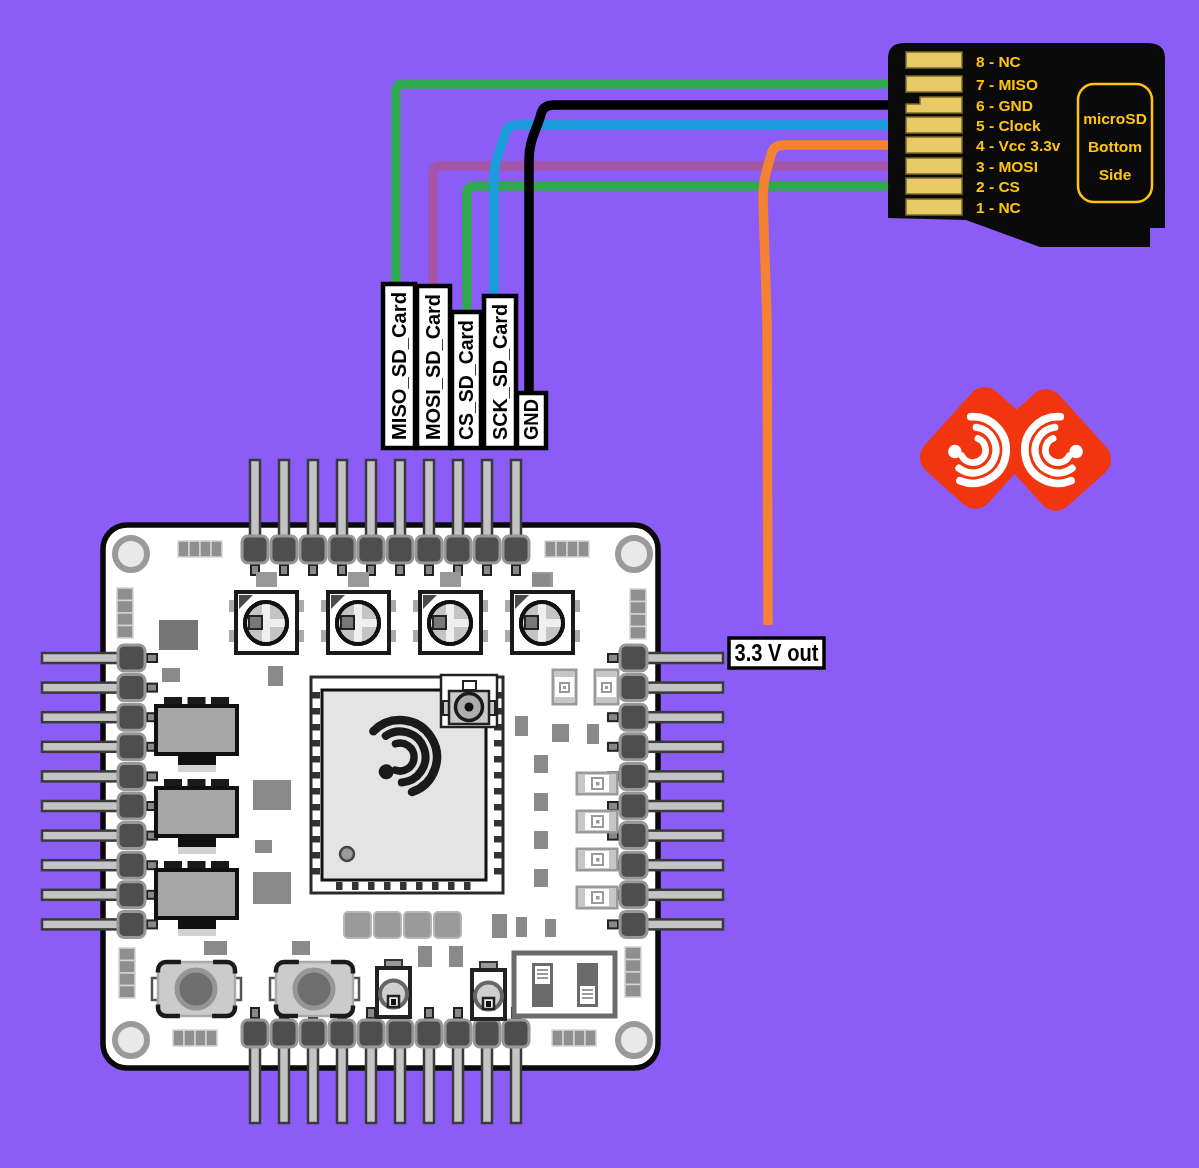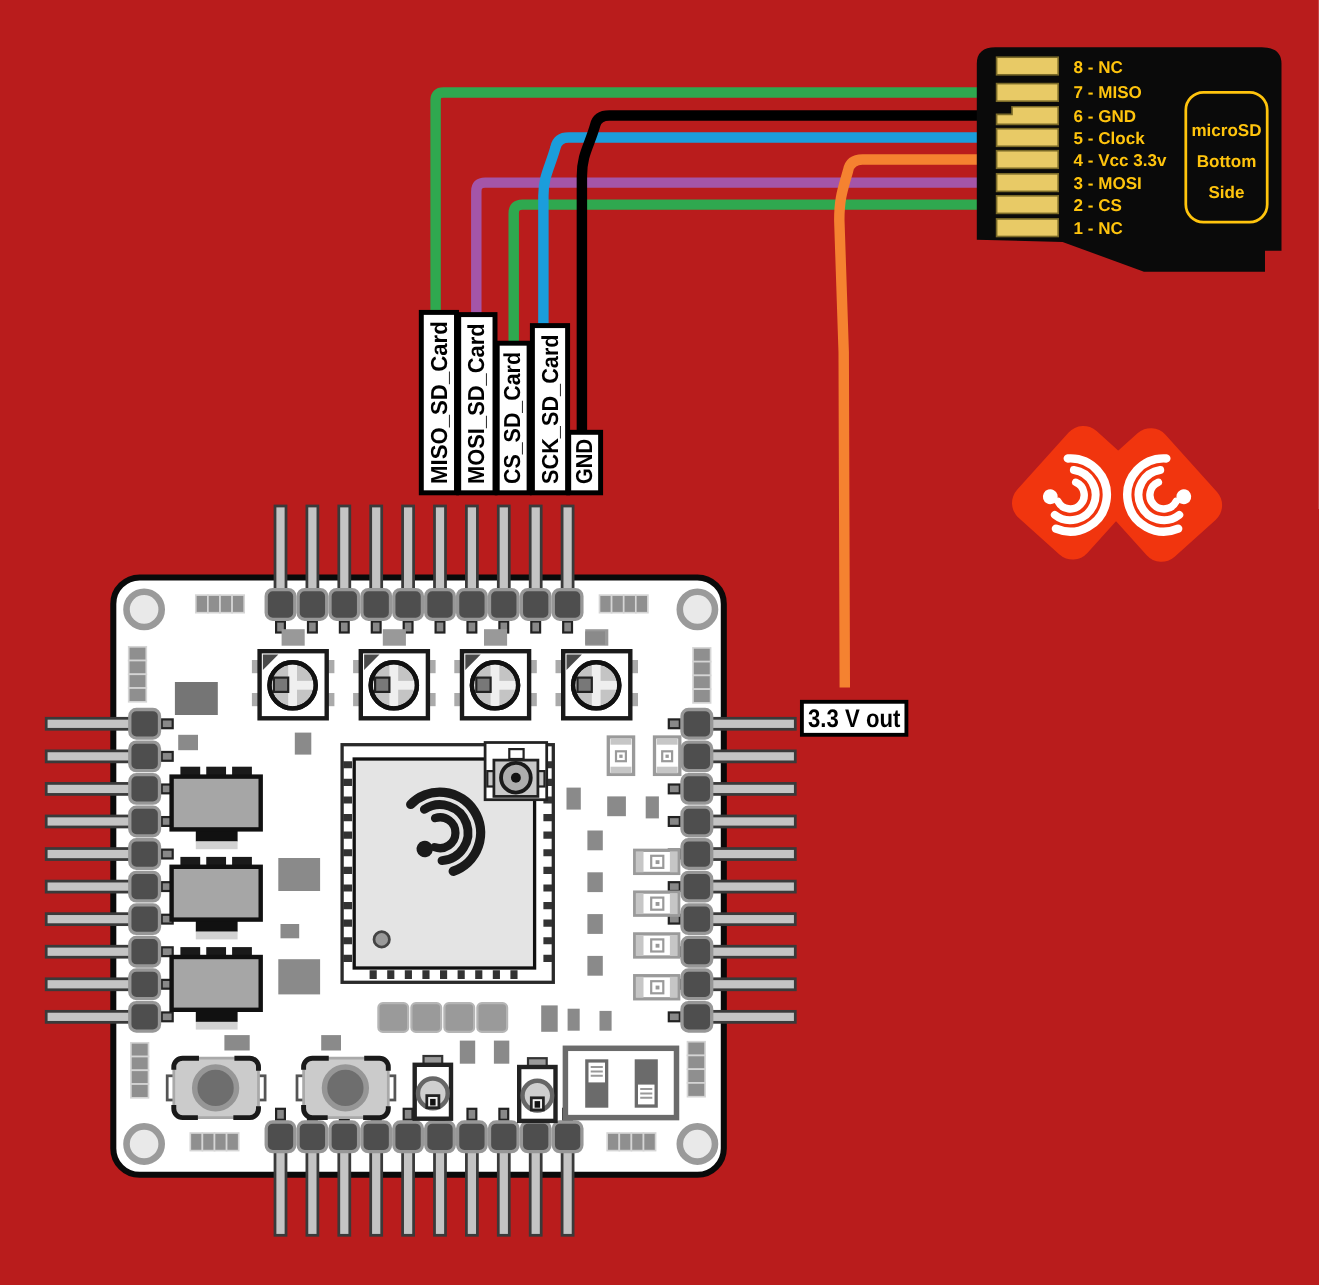--- a/index.html
+++ b/index.html
@@ -1,16 +1,16 @@
 <!DOCTYPE html>
 <html style="--wire_green: #2fa84f; --wire_blue: #1b9ddb; --wire_purple: #a455a8; --wire_orange: #f58230; --wire_black: #000000; --card_black: #0a0a0a; --pin_gold: #e8ca66; --gold_text: #ffc40d; --logo_red: #f1350e;"><head>
 <meta charset="utf-8">
 <style>
   html,body{margin:0;padding:0;background:#fff;}
-  .canvas{position:relative;width:1199px;height:1168px;background:#b91c1c;overflow:hidden;
+  .canvas{position:relative;width:1199px;height:1168px;background:#8b5cf6;overflow:hidden;
           font-family:"Liberation Sans", sans-serif;}
   svg text{font-family:"Liberation Sans", sans-serif;}
   
   .wire{fill:none;stroke-width:9.5px;stroke-linejoin:round;stroke-linecap:butt;}
   .wire-green{stroke:var(--wire_green);}
   .wire-blue{stroke:var(--wire_blue);}
   .wire-purple{stroke:var(--wire_purple);}
   .wire-orange{stroke:var(--wire_orange);}
   .wire-black{stroke:var(--wire_black);}
   

